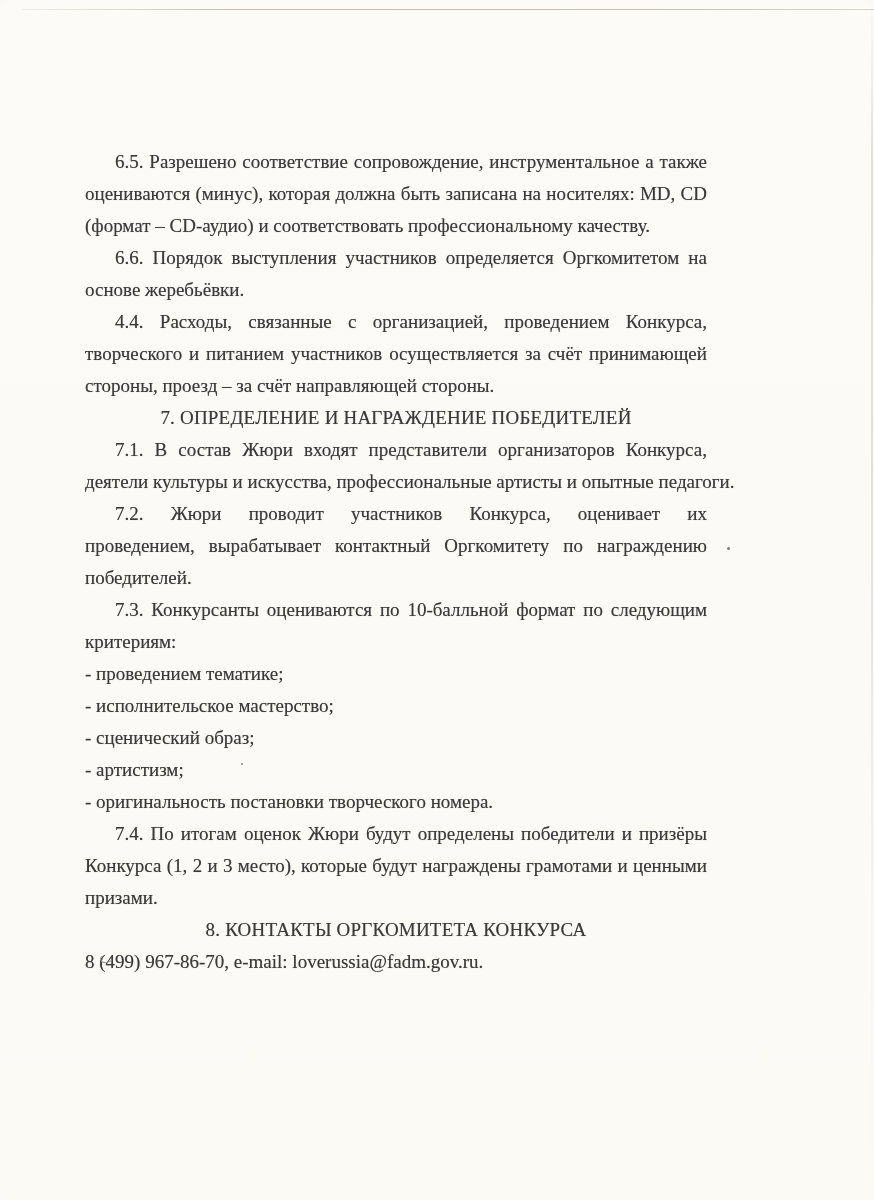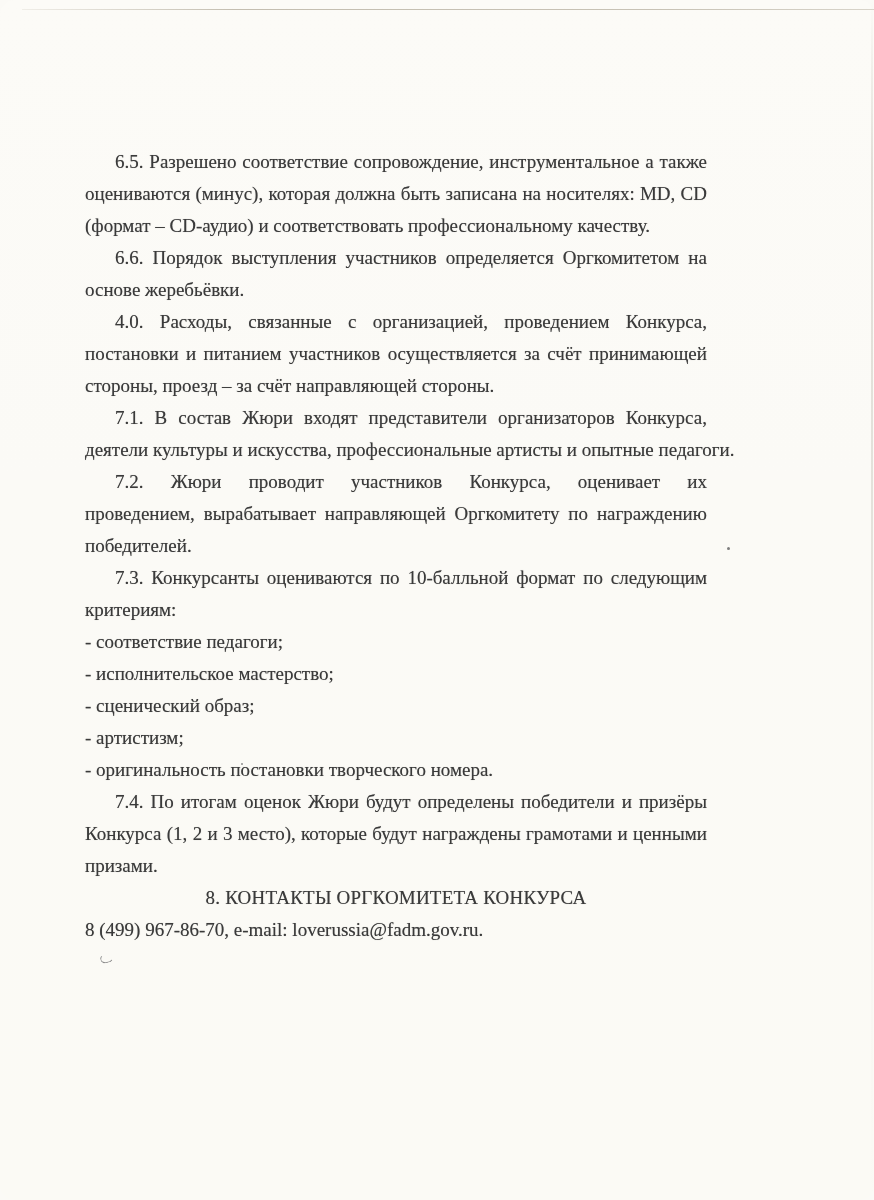--- a/index.html
+++ b/index.html
@@ -54,31 +54,32 @@
 
 <div class="page">
   <div class="top-edge"></div>
   <div class="right-edge"></div>
   <div class="content">
       <div class="line j indent"><span>6.5. </span><span>Разрешено </span><span>соответствие </span><span>сопровождение, </span><span>инструментальное </span><span>а </span><span>также</span></div>
       <div class="line j"><span>оцениваются </span><span>(минус), </span><span>которая </span><span>должна </span><span>быть </span><span>записана </span><span>на </span><span>носителях: </span><span>MD, </span><span>CD</span></div>
       <div class="line">(формат – CD-аудио) и соответствовать профессиональному качеству.</div>
       <div class="line j indent"><span>6.6. </span><span>Порядок </span><span>выступления </span><span>участников </span><span>определяется </span><span>Оргкомитетом </span><span>на</span></div>
       <div class="line">основе жеребьёвки.</div>
-      <div class="line j indent"><span>4.0. </span><span>Расходы, </span><span>связанные </span><span>с </span><span>организацией, </span><span>проведением </span><span>Конкурса,</span></div>
-      <div class="line j"><span>постановки </span><span>и </span><span>питанием </span><span>участников </span><span>осуществляется </span><span>за </span><span>счёт </span><span>принимающей</span></div>
+      <div class="line j indent"><span>4.4. </span><span>Расходы, </span><span>связанные </span><span>с </span><span>организацией, </span><span>проведением </span><span>Конкурса,</span></div>
+      <div class="line j"><span>творческого </span><span>и </span><span>питанием </span><span>участников </span><span>осуществляется </span><span>за </span><span>счёт </span><span>принимающей</span></div>
       <div class="line">стороны, проезд – за счёт направляющей стороны.</div>
+      <div class="line heading">7. ОПРЕДЕЛЕНИЕ И НАГРАЖДЕНИЕ ПОБЕДИТЕЛЕЙ</div>
       <div class="line j indent"><span>7.1. </span><span>В </span><span>состав </span><span>Жюри </span><span>входят </span><span>представители </span><span>организаторов </span><span>Конкурса,</span></div>
       <div class="line">деятели культуры и искусства, профессиональные артисты и опытные педагоги.</div>
       <div class="line j indent"><span>7.2. </span><span>Жюри </span><span>проводит </span><span>участников </span><span>Конкурса, </span><span>оценивает </span><span>их</span></div>
-      <div class="line j"><span>проведением, </span><span>вырабатывает </span><span>направляющей </span><span>Оргкомитету </span><span>по </span><span>награждению</span></div>
+      <div class="line j"><span>проведением, </span><span>вырабатывает </span><span>контактный </span><span>Оргкомитету </span><span>по </span><span>награждению</span></div>
       <div class="line">победителей.</div>
       <div class="line j indent"><span>7.3. </span><span>Конкурсанты </span><span>оцениваются </span><span>по </span><span>10-балльной </span><span>формат </span><span>по </span><span>следующим</span></div>
       <div class="line">критериям:</div>
-      <div class="line">- соответствие педагоги;</div>
+      <div class="line">- проведением тематике;</div>
       <div class="line">- исполнительское мастерство;</div>
       <div class="line">- сценический образ;</div>
       <div class="line">- артистизм;</div>
       <div class="line">- оригинальность постановки творческого номера.</div>
       <div class="line j indent"><span>7.4. </span><span>По </span><span>итогам </span><span>оценок </span><span>Жюри </span><span>будут </span><span>определены </span><span>победители </span><span>и </span><span>призёры</span></div>
       <div class="line j"><span>Конкурса </span><span>(1, </span><span>2 </span><span>и </span><span>3 </span><span>место), </span><span>которые </span><span>будут </span><span>награждены </span><span>грамотами </span><span>и </span><span>ценными</span></div>
       <div class="line">призами.</div>
       <div class="line heading">8. КОНТАКТЫ ОРГКОМИТЕТА КОНКУРСА</div>
       <div class="line">8 (499) 967-86-70, e-mail: loverussia@fadm.gov.ru.</div>
     </div>

